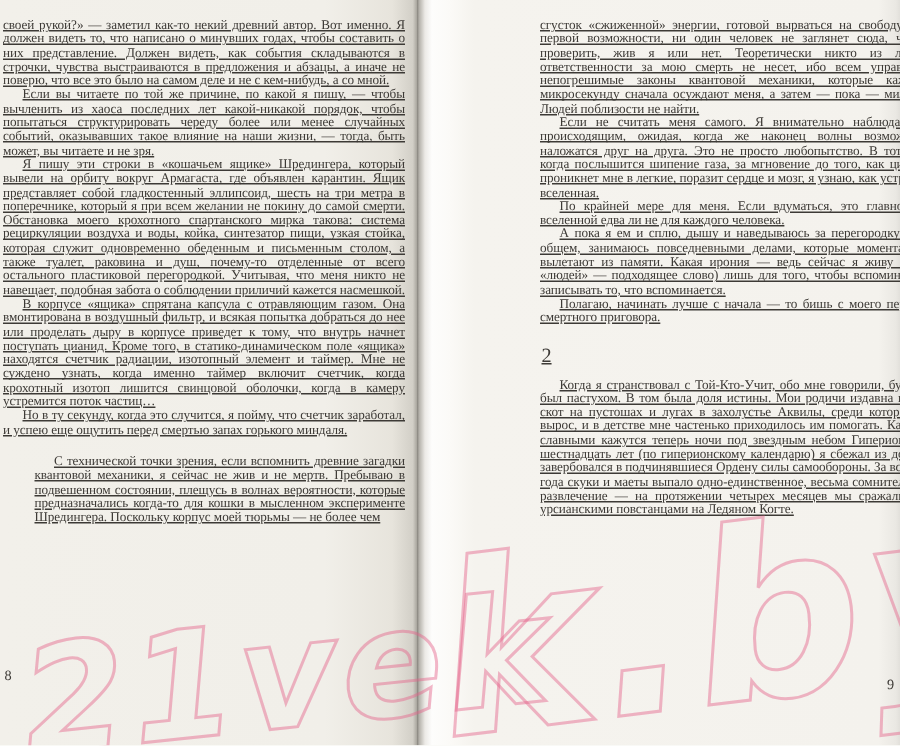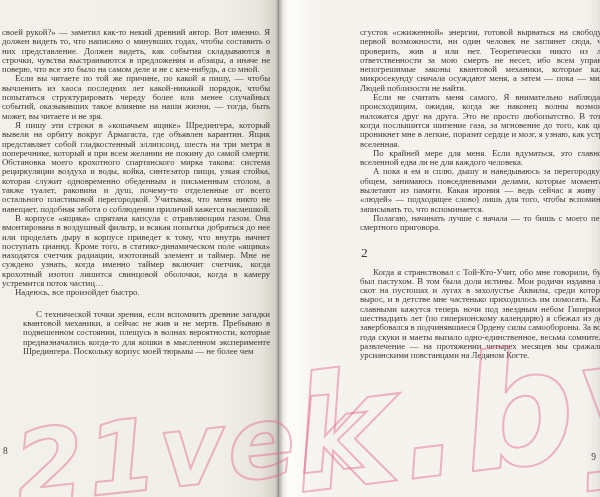--- a/index.html
+++ b/index.html
@@ -15,23 +15,23 @@
   }
   .gutter{
     position:absolute;left:278px;top:0;width:38px;height:100%;
     background:linear-gradient(90deg,#86837c 0%,#b5b2ab 4%,#eceae6 14%,#fdfdfc 26%,#fbfaf7 58%,#f5f3ee 100%);
   }
   .page-right{
     left:316px;right:0;width:284px;
     background:linear-gradient(90deg,#f5f3ee 0%,#f4f2ed 95%,#eae8e3 99%,#e2e0db 100%);
   }
   .text-col{
-    position:absolute;top:28px;
+    position:absolute;top:12px;
     font-size:8.8px;line-height:9.3px;color:#3d3a36;
-    text-align:justify;letter-spacing:-0.05px;
+    text-align:justify;letter-spacing:-0.05px;text-decoration:underline;
   }
   .col-left{left:2px;width:268px;}
   .col-right{left:20px;width:260px;margin-left:24px;}
   .text-col p{margin:0;text-indent:13px;}
   .text-col p.noindent{text-indent:0;}
   .text-col p.section-gap{margin-top:9.3px;}
   .text-col p.shifted{margin-left:21px;margin-top:12px;}
   .chapter-heading{
     font-size:13.5px;line-height:15px;color:#3d3a36;
     margin:12px 0 8px 1px;text-indent:0;font-weight:normal;
@@ -57,21 +57,21 @@
 <body>
 
 <div class="screen">
 
   <div class="page page-left">
     <div class="text-col col-left">
       <p class="noindent">своей рукой?» — заметил как-то некий древний автор. Вот именно. Я должен видеть то, что написано о минувших годах, чтобы составить о них представление. Должен видеть, как события складываются в строчки, чувства выстраиваются в предложения и абзацы, а иначе не поверю, что все это было на самом деле и не с кем-нибудь, а со мной.</p>
       <p>Если вы читаете по той же причине, по какой я пишу, — чтобы вычленить из хаоса последних лет какой-никакой порядок, чтобы попытаться структурировать череду более или менее случайных событий, оказывавших такое влияние на наши жизни, — тогда, быть может, вы читаете и не зря.</p>
       <p>Я пишу эти строки в «кошачьем ящике» Шредингера, который вывели на орбиту вокруг Армагаста, где объявлен карантин. Ящик представляет собой гладкостенный эллипсоид, шесть на три метра в поперечнике, который я при всем желании не покину до самой смерти. Обстановка моего крохотного спартанского мирка такова: система рециркуляции воздуха и воды, койка, синтезатор пищи, узкая стойка, которая служит одновременно обеденным и письменным столом, а также туалет, раковина и душ, почему-то отделенные от всего остального пластиковой перегородкой. Учитывая, что меня никто не навещает, подобная забота о соблюдении приличий кажется насмешкой.</p>
       <p>В корпусе «ящика» спрятана капсула с отравляющим газом. Она вмонтирована в воздушный фильтр, и всякая попытка добраться до нее или проделать дыру в корпусе приведет к тому, что внутрь начнет поступать цианид. Кроме того, в статико-динамическом поле «ящика» находятся счетчик радиации, изотопный элемент и таймер. Мне не суждено узнать, когда именно таймер включит счетчик, когда крохотный изотоп лишится свинцовой оболочки, когда в камеру устремится поток частиц…</p>
-      <p>Надеюсь, все произойдет быстро.</p>
+      <p>Но в ту секунду, когда это случится, я пойму, что счетчик заработал, и успею еще ощутить перед смертью запах горького миндаля.</p>
       <p class="shifted">С технической точки зрения, если вспомнить древние загадки квантовой механики, я сейчас не жив и не мертв. Пребываю в подвешенном состоянии, плещусь в волнах вероятности, которые предназначались когда-то для кошки в мысленном эксперименте Шредингера. Поскольку корпус моей тюрьмы — не более чем</p>
     </div>
     <div class="pagenum pagenum-left">8</div>
   </div>
 
   <div class="gutter"></div>
 
   <div class="page page-right">
     <div class="text-col col-right">
       <p class="noindent">сгусток «сжиженной» энергии, готовой вырваться на свободу при первой возможности, ни один человек не заглянет сюда, чтобы проверить, жив я или нет. Теоретически никто из людей ответственности за мою смерть не несет, ибо всем управляют непогрешимые законы квантовой механики, которые каждую микросекунду сначала осуждают меня, а затем — пока — милуют. Людей поблизости не найти.</p>

